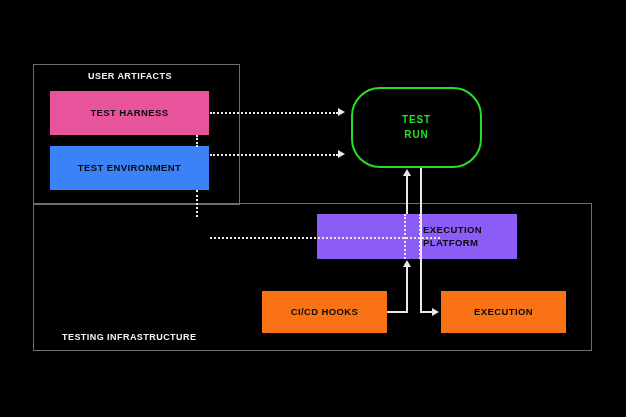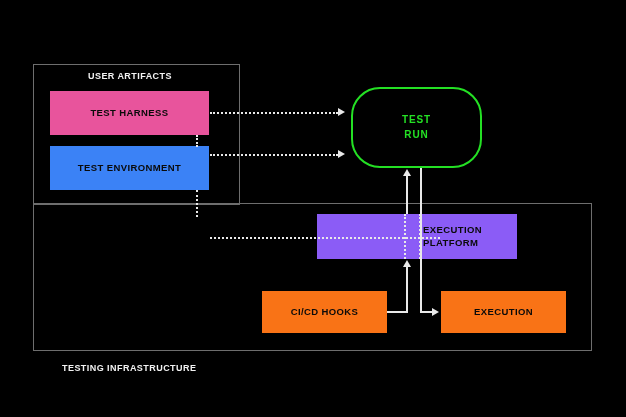--- a/index.html
+++ b/index.html
@@ -110,21 +110,21 @@
 </style>
 </head>
 <body>
 
 <div id="canvas">
 
   <div class="panel" style="left:33px; top:64px; width:207px; height:141px;"></div>
   <div class="panel-title" style="left:88px; top:71px;text-align:center;">USER ARTIFACTS</div>
 
   <div class="panel" style="left:33px; top:203px; width:559px; height:148px;"></div>
-  <div class="panel-title" style="left:62px; top:332px;margin-top:31px;">TESTING INFRASTRUCTURE</div>
+  <div class="panel-title" style="left:62px; top:332px;">TESTING INFRASTRUCTURE</div>
 
   <div class="node node-pink" style="left:50px; top:91px; width:159px; height:44px;">TEST HARNESS</div>
 
   <div class="node node-orange" style="left:50px; top:146px; width:159px; height:44px;">TEST ENVIRONMENT</div>
 
 
   <div class="node node-teal label-right" style="left:317px; top:214px; width:200px; height:45px;">EXECUTION
 PLATFORM</div>
 
   <div class="node node-purple" style="left:262px; top:291px; width:125px; height:42px;">CI/CD HOOKS</div>

